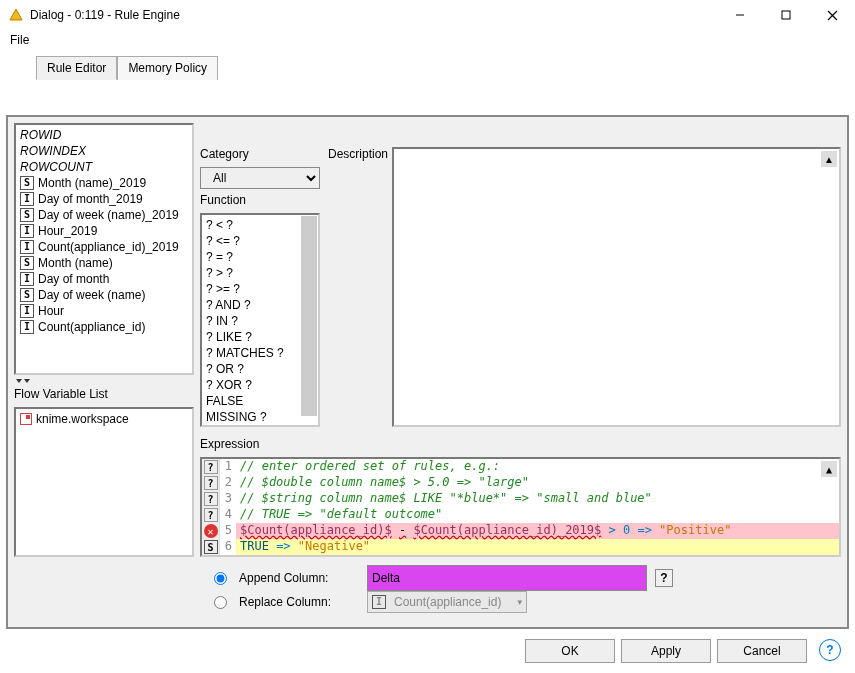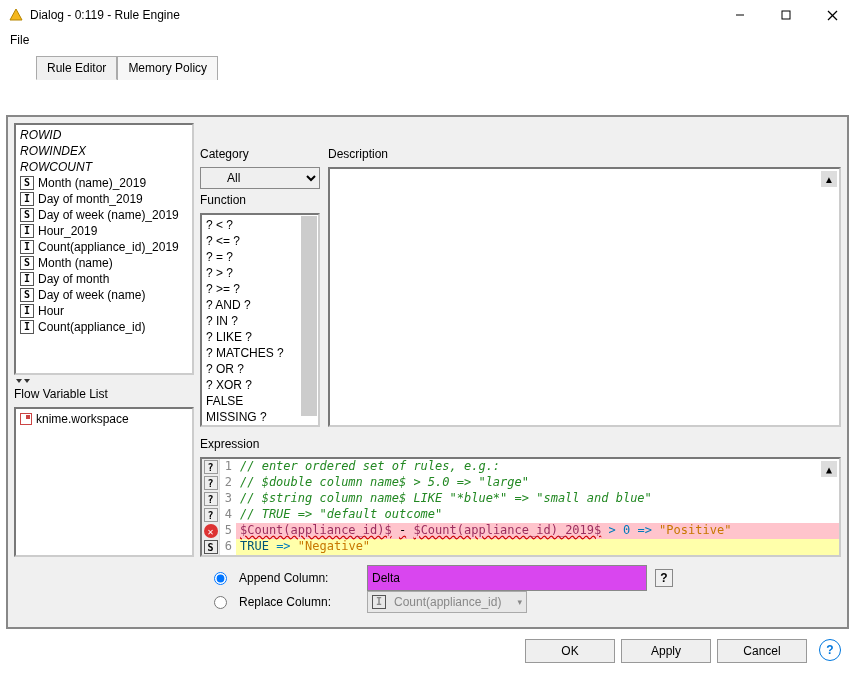--- a/index.html
+++ b/index.html
@@ -26,24 +26,24 @@
   .list-item { display: flex; align-items: center; padding: 1px 0; white-space: nowrap; font-size: 12px; }
   .list-item.meta { font-style: italic; }
   .type-icon { width: 14px; height: 14px; border: 1px solid #555; display: inline-flex; align-items: center; justify-content: center; font-family: monospace; font-size: 10px; font-weight: bold; margin-right: 4px; line-height: 1; }
   .flow-icon { width: 12px; height: 12px; border: 1px solid #c44; background: #fff; display: inline-block; margin-right: 4px; position: relative; }
   .flow-icon::after { content: ""; position: absolute; top: 1px; right: 1px; width: 4px; height: 4px; background: #c44; }
   .splitter-h { height: 4px; display:flex; gap:2px; padding-left:2px;}
   .splitter-h::before, .splitter-h::after { content:""; border-top:4px solid #333; border-left:3px solid transparent; border-right:3px solid transparent; }
   .right { flex: 1; display: flex; flex-direction: column; gap: 4px; min-width: 0; margin-top: 24px; }
   .top3 { display: flex; gap: 8px; height: 280px; }
   .catfunc { width: 120px; display: flex; flex-direction: column; gap: 4px; }
-  .select { width: 100%; height: 22px; border: 1px solid #888; background: #efefef; font-size: 12px; padding: 0 22px; }
+  .select { width: 100%; height: 22px; border: 1px solid #888; background: #efefef; font-size: 12px; padding: 0 8px; }
   .funcbox { border: 2px inset #ccc; background: #fff; flex: 1; overflow-y: auto; padding: 2px 4px; position: relative; }
   .funcbox .scroll-thumb { position:absolute; right:1px; top:1px; width:16px; height:200px; background:#ccc;}
-  .desc-col { flex: 1; display: flex; flex-direction: column; gap: 4px; }
+  .desc-col { flex: 1; display: flex; flex-direction: row; gap: 4px; }
   .descbox { border: 2px inset #ccc; background: #fff; flex: 1; position: relative; }
   .descbox .scroll-up { position:absolute; right:2px; top:2px; width:16px; height:16px; background:#ddd; display:flex;align-items:center;justify-content:center;font-size:10px;}
   .expr-section { flex: 1; display: flex; flex-direction: column; gap: 4px; margin-top: 6px; }
   .expr-area { border: 2px inset #ccc; background: #fff; flex: 1; display: flex; font-family: "Consolas", monospace; font-size: 12px; overflow: hidden; position:relative;}
   .gutter { width: 18px; background: #ececec; border-right: 1px solid #ddd; }
   .gutter-row { height: 16px; display:flex; align-items:center; justify-content:center; }
   .gutter-q { width:14px; height:14px; border:1px solid #999; background:#eee; font-size:10px; font-weight:bold; display:flex;align-items:center;justify-content:center;}
   .gutter-err { width:14px; height:14px; border-radius:50%; background:#d33; color:#fff; font-size:10px; font-weight:bold; display:flex;align-items:center;justify-content:center;}
   .gutter-s { width:14px; height:14px; border:1px solid #555; font-size:10px; font-weight:bold; display:flex;align-items:center;justify-content:center;}
   .lineno-col { width: 16px; text-align: right; color: #888; padding-right: 4px; }

